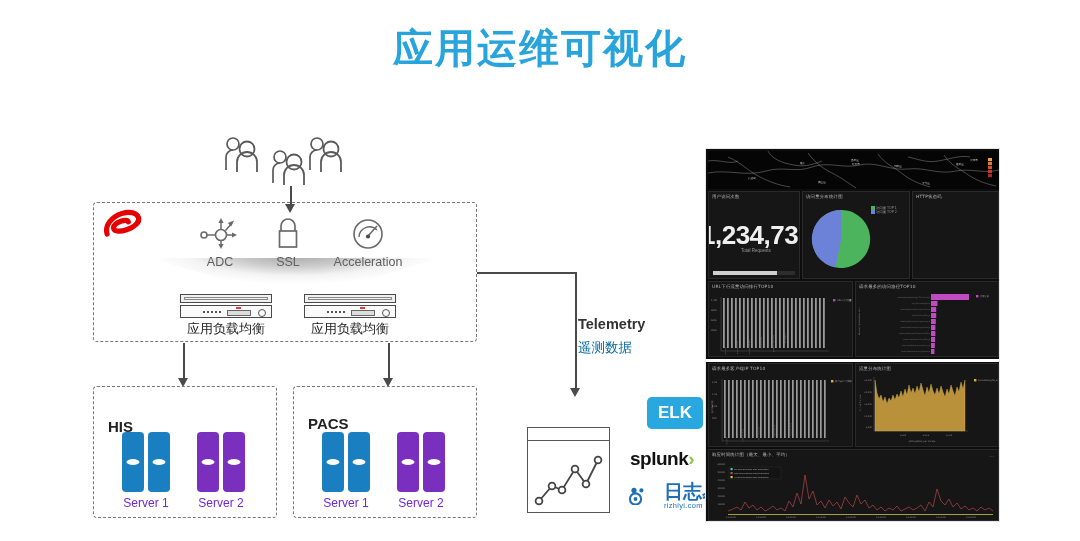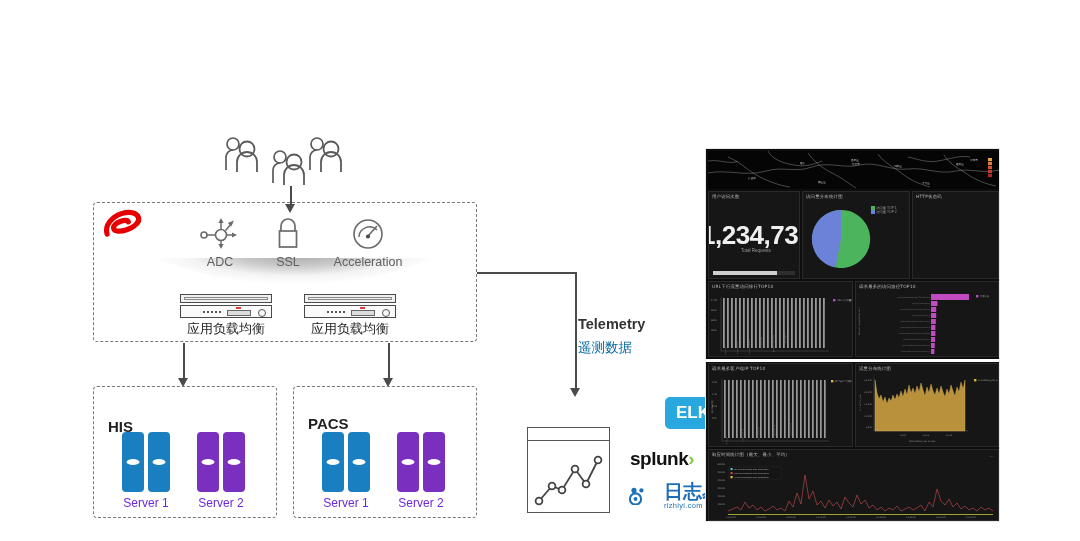--- a/index.html
+++ b/index.html
@@ -177,21 +177,21 @@
     position: absolute; left: 526px; top: 398px;
     width: 98px; height: 30px;
     background: #C9161C;
     color: #fff;
     font-size: 16px; font-weight: bold;
     display: flex; align-items: center; justify-content: center;
     font-family: "DejaVu Sans", sans-serif;
     letter-spacing: 1px;
   }
   #elk-badge {
-    position: absolute; left: 665px; top: 397px;
+    position: absolute; left: 647px; top: 397px;
     width: 56px; height: 32px;
     background: #29A8DF;
     border-radius: 5px;
     color: #fff;
     font-size: 17px; font-weight: bold;
     display: flex; align-items: center; justify-content: center;
     font-family: "Liberation Sans", sans-serif;
   }
 
   
@@ -285,20 +285,21 @@
   .legend-row {
     font-size: 3.4px; color: #9a9a9a; white-space: nowrap;
     font-family: "Liberation Sans", sans-serif;
   }
 </style>
 </head>
 <body>
 
 <div id="slide">
 
+  <div id="title" class="label-cn">应用运维可视化</div>
 
   <div class="user-group" style="left:224px; top:136px;">
     <svg width="44" height="40" viewBox="0 0 44 40">
       <circle cx="9" cy="8" r="6" fill="none" stroke="#5a5a5a" stroke-width="1.7"></circle>
       <path d="M2 34 V21 a7 7 0 0 1 7-7" fill="none" stroke="#5a5a5a" stroke-width="1.7"></path>
       <circle cx="23" cy="13" r="7.5" fill="none" stroke="#5a5a5a" stroke-width="1.8"></circle>
       <path d="M13 36 V26 a10 10 0 0 1 20 0 V36" fill="none" stroke="#5a5a5a" stroke-width="1.8"></path>
     </svg>
   </div>
   <div class="user-group" style="left:271px; top:149px;">

